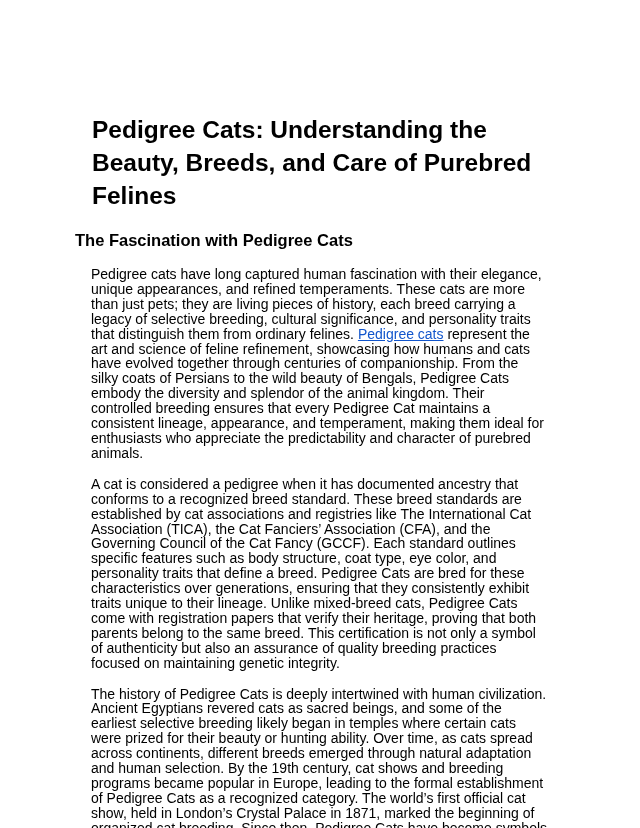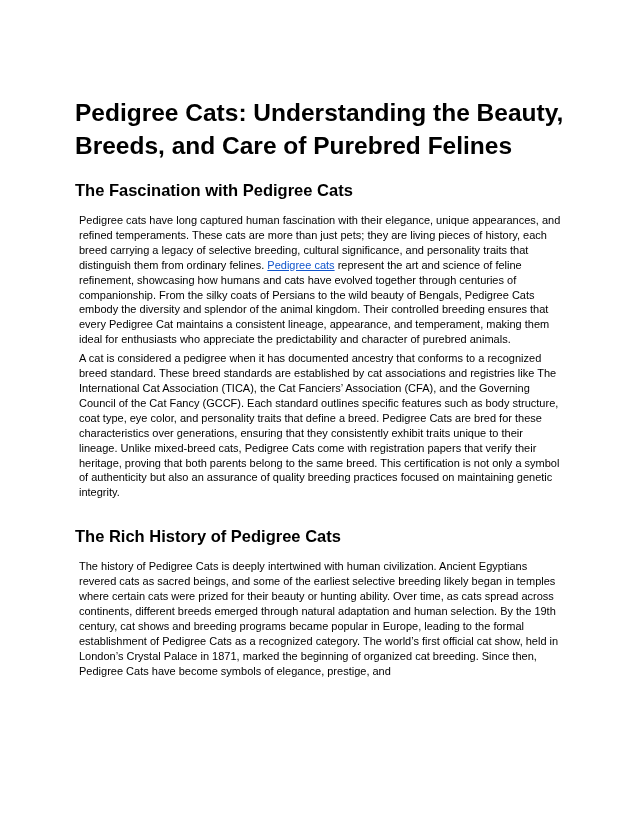--- a/index.html
+++ b/index.html
@@ -19,37 +19,37 @@
     box-sizing: border-box;
     width: 640px;
     height: 828px;
     padding: 96px 75px 40px 75px;
     background: #ffffff;
   }
   h1.doc-title {
     font-size: 24.5px;
     line-height: 33px;
     font-weight: 700;
-    margin: 0;
+    margin: 17px;
     color: #000000;
   }
   .section h2 {
     font-size: 16.5px;
     line-height: 21px;
     font-weight: 700;
     margin: 26px 0 12px 0;
     color: #000000;
   }
   .section:first-of-type h2 {
     margin-top: 18px;
   }
   .section p {
-    font-size: 11px;
+    font-size: 14px;
     line-height: 14.9px;
-    margin: 4px;
+    margin: 16px;
     color: #000000;
     text-align: left;
   }
   a.inline-link {
     text-decoration: underline;
     cursor: pointer;
   }
 </style>
 </head>
 <body>
@@ -61,17 +61,16 @@
   <div class="section">
     <h2>The Fascination with Pedigree Cats</h2>
     <p><span>Pedigree cats have long captured human fascination with their elegance, unique appearances, and refined temperaments. These cats are more than just pets; they are living pieces of history, each breed carrying a legacy of selective breeding, cultural significance, and personality traits that distinguish them from ordinary felines. </span><a class="inline-link" style="color: rgb(17, 85, 204);">Pedigree cats</a><span> represent the art and science of feline refinement, showcasing how humans and cats have evolved together through centuries of companionship. From the silky coats of Persians to the wild beauty of Bengals, Pedigree Cats embody the diversity and splendor of the animal kingdom. Their controlled breeding ensures that every Pedigree Cat maintains a consistent lineage, appearance, and temperament, making them ideal for enthusiasts who appreciate the predictability and character of purebred animals.</span></p>
   </div>
 
   <div class="section">
     <p>A cat is considered a pedigree when it has documented ancestry that conforms to a recognized breed standard. These breed standards are established by cat associations and registries like The International Cat Association (TICA), the Cat Fanciers’ Association (CFA), and the Governing Council of the Cat Fancy (GCCF). Each standard outlines specific features such as body structure, coat type, eye color, and personality traits that define a breed. Pedigree Cats are bred for these characteristics over generations, ensuring that they consistently exhibit traits unique to their lineage. Unlike mixed-breed cats, Pedigree Cats come with registration papers that verify their heritage, proving that both parents belong to the same breed. This certification is not only a symbol of authenticity but also an assurance of quality breeding practices focused on maintaining genetic integrity.</p>
   </div>
 
   <div class="section">
-    <h2>The Rich History of Pedigree Cats</h2>
     <p>The history of Pedigree Cats is deeply intertwined with human civilization. Ancient Egyptians revered cats as sacred beings, and some of the earliest selective breeding likely began in temples where certain cats were prized for their beauty or hunting ability. Over time, as cats spread across continents, different breeds emerged through natural adaptation and human selection. By the 19th century, cat shows and breeding programs became popular in Europe, leading to the formal establishment of Pedigree Cats as a recognized category. The world’s first official cat show, held in London’s Crystal Palace in 1871, marked the beginning of organized cat breeding. Since then, Pedigree Cats have become symbols of elegance, prestige, and</p>
   </div>
 
 </div>
 
 </body></html>

